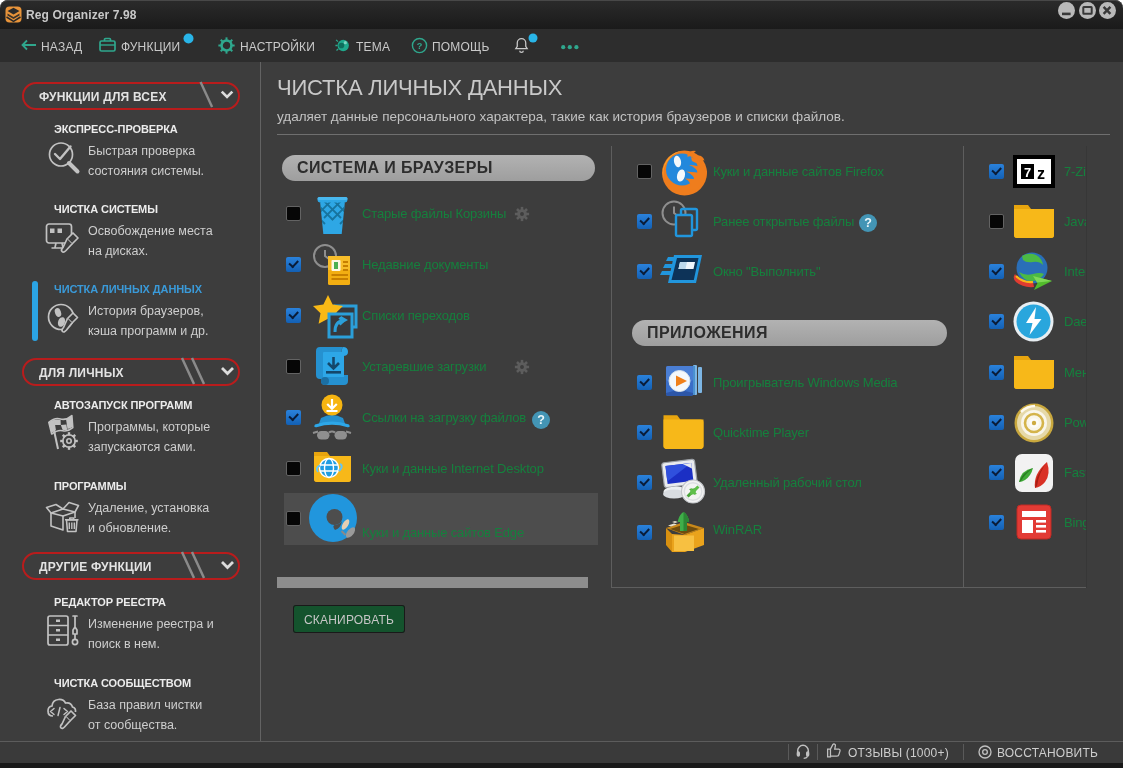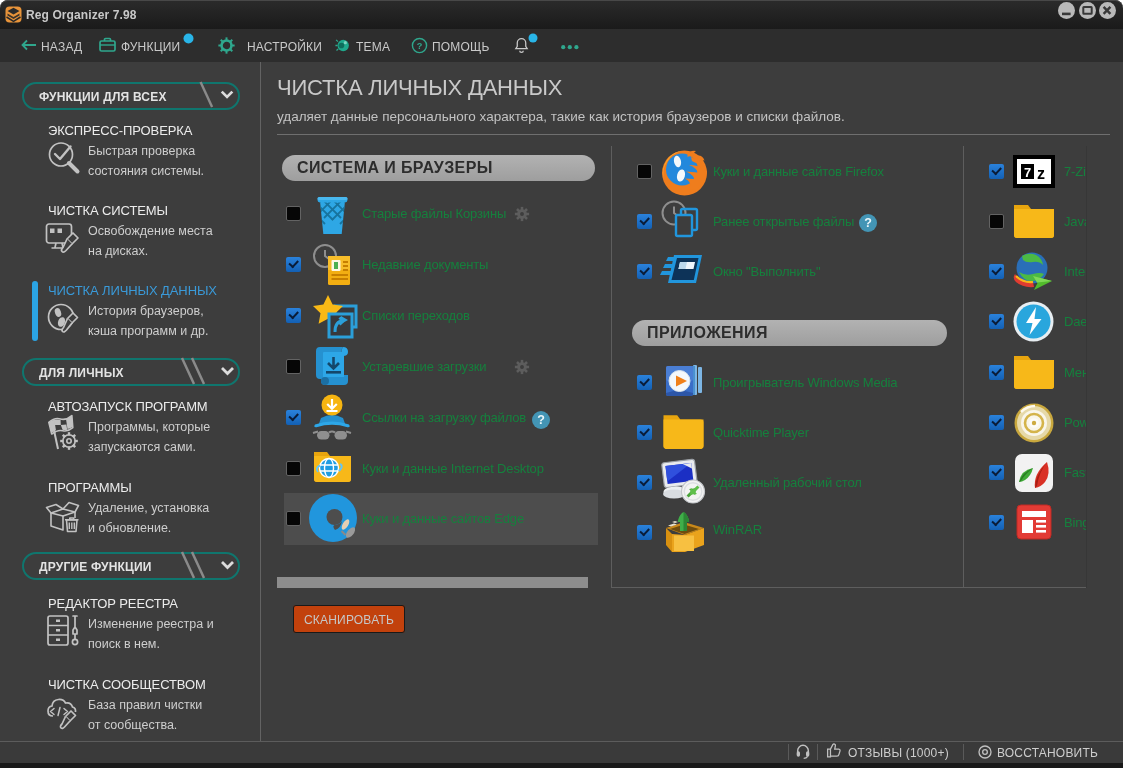--- a/index.html
+++ b/index.html
@@ -9,38 +9,38 @@
 .winbtn{position:absolute;top:2px;width:17px;height:17px;border-radius:50%;background:#b9b9b9}
 #menubar{position:absolute;left:0;top:29px;width:1123px;height:33px;background:#2d2d2d}
 .menuitem{position:absolute;top:40px;font-size:12px;color:#c9c9c9;letter-spacing:0.2px}
 #main{position:absolute;left:0;top:62px;width:1123px;height:679px;background:#3d3d3d}
 #vdiv0{position:absolute;left:260px;top:62px;width:1px;height:679px;background:#636363}
 #vdiv1{position:absolute;left:611px;top:146px;width:1px;height:441px;background:#5e5e5e}
 #vdiv2{position:absolute;left:963px;top:146px;width:1px;height:441px;background:#5e5e5e}
 #hdiv1{position:absolute;left:611px;top:587px;width:476px;height:1px;background:#5e5e5e}
 #statusbar{position:absolute;left:0;top:741px;width:1123px;height:22px;background:#3a3a3a;border-top:1px solid #5c5c5c}
 #bottomstrip{position:absolute;left:0;top:763px;width:1123px;height:5px;background:#191919}
-.pill{position:absolute;left:22px;width:214px;height:24px;border:2px solid #0f766e;border-radius:14px;background:transparent}
+.pill{position:absolute;left:22px;width:214px;height:24px;border:2px solid #b91c1c;border-radius:14px;background:transparent}
 .pill .ptext{position:absolute;left:15px;top:6px;font-size:12px;font-weight:bold;color:#e3e3e3;letter-spacing:0.2px}
-.sititle{position:absolute;left:48px;font-size:13px;font-weight:normal;color:#ececec;letter-spacing:-0.1px}
+.sititle{position:absolute;left:54px;font-size:11px;font-weight:bold;color:#ececec;letter-spacing:-0.1px}
 .sidesc{position:absolute;left:88px;font-size:12.5px;color:#cecece;line-height:19.5px}
 .bluebar{position:absolute;left:32px;width:6px;border-radius:3px;background:#2ba4e4}
 h1{position:absolute;left:277px;top:75px;margin:0;font-size:22px;font-weight:normal;color:#c9c9c9;letter-spacing:-0.2px}
 #subtitle{position:absolute;left:277px;top:109px;font-size:13.5px;color:#c2c2c2}
 #hr1{position:absolute;left:277px;top:134px;width:833px;height:1px;background:#6f6f6f}
 .secpill{position:absolute;height:26px;border-radius:13px;background:linear-gradient(#b2b2b2,#9e9e9e)}
 .secpill span{position:absolute;left:15px;top:4px;font-size:16px;font-weight:bold;color:#2d2d2d;letter-spacing:0.4px}
 .cb{position:absolute;width:15px;height:15px;border-radius:2px;box-sizing:border-box}
 .cb.off{background:#060606;border:1px solid #636363}
 .cb.on{background:linear-gradient(#2a82dc,#1360b4)}
 .cb.on::after{content:"";position:absolute;left:2.6px;top:3.2px;width:7px;height:3.6px;border-left:2.6px solid #0a1c38;border-bottom:2.6px solid #0a1c38;transform:rotate(-47deg)}
 .rowtext{position:absolute;font-size:13px;color:#15803d;white-space:nowrap;letter-spacing:-0.15px}
 #edgerow{position:absolute;left:284px;top:493px;width:314px;height:52px;background:#4d4d4d}
 #hscroll{position:absolute;left:277px;top:577px;width:311px;height:11px;background:#8d8d8d}
-#scanbtn{position:absolute;left:293px;top:605px;width:112px;height:28px;background:#c2410c;border-radius:3px;box-shadow:inset 0 0 0 1px #191919}
+#scanbtn{position:absolute;left:293px;top:605px;width:112px;height:28px;background:#14532d;border-radius:3px;box-shadow:inset 0 0 0 1px #191919}
 #scanbtn span{position:absolute;left:0;top:8px;width:112px;text-align:center;font-size:12px;color:#c6c6c6;letter-spacing:0.2px}
 .stattext{position:absolute;top:746px;font-size:12px;color:#cdcdcd;letter-spacing:0.2px}
 .statsep{position:absolute;top:744px;width:1px;height:16px;background:#5a5a5a}
 svg{position:absolute;overflow:visible}
 </style></head>
 <body>
 
 <div id="titlebar"></div>
 <svg class="abs" style="left:5px;top:6px" width="17" height="17" viewBox="0 0 17 17">
  <rect x="0.5" y="0.5" width="16" height="16" rx="4" fill="#e8943a"></rect>
@@ -79,21 +79,21 @@
   <rect x="10.6" y="0.5" width="2.8" height="4.5"></rect>
   <rect x="10.6" y="19" width="2.8" height="4.5"></rect>
   <rect x="0.5" y="10.6" width="4.5" height="2.8"></rect>
   <rect x="19" y="10.6" width="4.5" height="2.8"></rect>
   <rect x="10.6" y="0.5" width="2.8" height="4.5" transform="rotate(45 12 12)"></rect>
   <rect x="10.6" y="19" width="2.8" height="4.5" transform="rotate(45 12 12)"></rect>
   <rect x="0.5" y="10.6" width="4.5" height="2.8" transform="rotate(45 12 12)"></rect>
   <rect x="19" y="10.6" width="4.5" height="2.8" transform="rotate(45 12 12)"></rect>
  </g>
 </svg>
-<div class="menuitem" style="left:247px">НАСТРОЙКИ</div>
+<div class="menuitem" style="left:240px">НАСТРОЙКИ</div>
 <svg class="abs" style="left:334px;top:37px" width="17" height="17" viewBox="0 0 24 24">
  <circle cx="13" cy="12" r="8" fill="#1fa98c"></circle>
  <circle cx="10.5" cy="12" r="4" fill="#0e6e5c"></circle>
  <circle cx="16" cy="8" r="2.2" fill="#7fd6c2"></circle>
  <path d="M3 4 L5.5 6.5 M2 12 H5 M3.5 19 L6 17" stroke="#2fa78d" stroke-width="1.8"></path>
 </svg>
 <div class="menuitem" style="left:356px">ТЕМА</div>
 <svg class="abs" style="left:411px;top:37px" width="17" height="17" viewBox="0 0 24 24">
  <circle cx="12" cy="12" r="10" fill="none" stroke="#2fa78d" stroke-width="2"></circle>
  <text x="12" y="17" font-size="13" font-weight="bold" fill="#2fa78d" text-anchor="middle" font-family="Liberation Sans">?</text>
@@ -239,21 +239,21 @@
 <div class="cb off" style="left:286px;top:359px"></div>
 <div class="cb on" style="left:286px;top:410px"></div>
 <div class="cb off" style="left:286px;top:461px"></div>
 <div class="cb off" style="left:286px;top:511px"></div>
 <div class="rowtext" style="left:362px;top:206px">Старые файлы Корзины</div>
 <div class="rowtext" style="left:362px;top:257px">Недавние документы</div>
 <div class="rowtext" style="left:362px;top:308px">Списки переходов</div>
 <div class="rowtext" style="left:362px;top:359px">Устаревшие загрузки</div>
 <div class="rowtext" style="left:362px;top:410px">Ссылки на загрузку файлов</div>
 <div class="rowtext" style="left:362px;top:461px">Куки и данные Internet Desktop</div>
-<div class="rowtext" style="left:362px;top:511px">Куки и данные сайтов Edge</div>
+<div class="rowtext" style="left:362px;top:525px">Куки и данные сайтов Edge</div>
 
 <svg style="left:313px;top:192px" width="39" height="43" viewBox="0 0 39 43">
  <defs>
       <clipPath id="trc">
         <path d="M7 10 H32 L28.7 42 H10.3 Z"></path>
       </clipPath>
     </defs>
  <path d="M7 9 H32 L28.7 42 H10.3 Z" fill="#2ea7e5"></path>
  <g clip-path="url(#trc)" stroke="#17749f" stroke-width="1.8">
   <path d="M-6 14 L12 32 M0 8 L20 28 M6 4 L28 26 M14 2 L34 22 M22 0 L40 18"></path>

